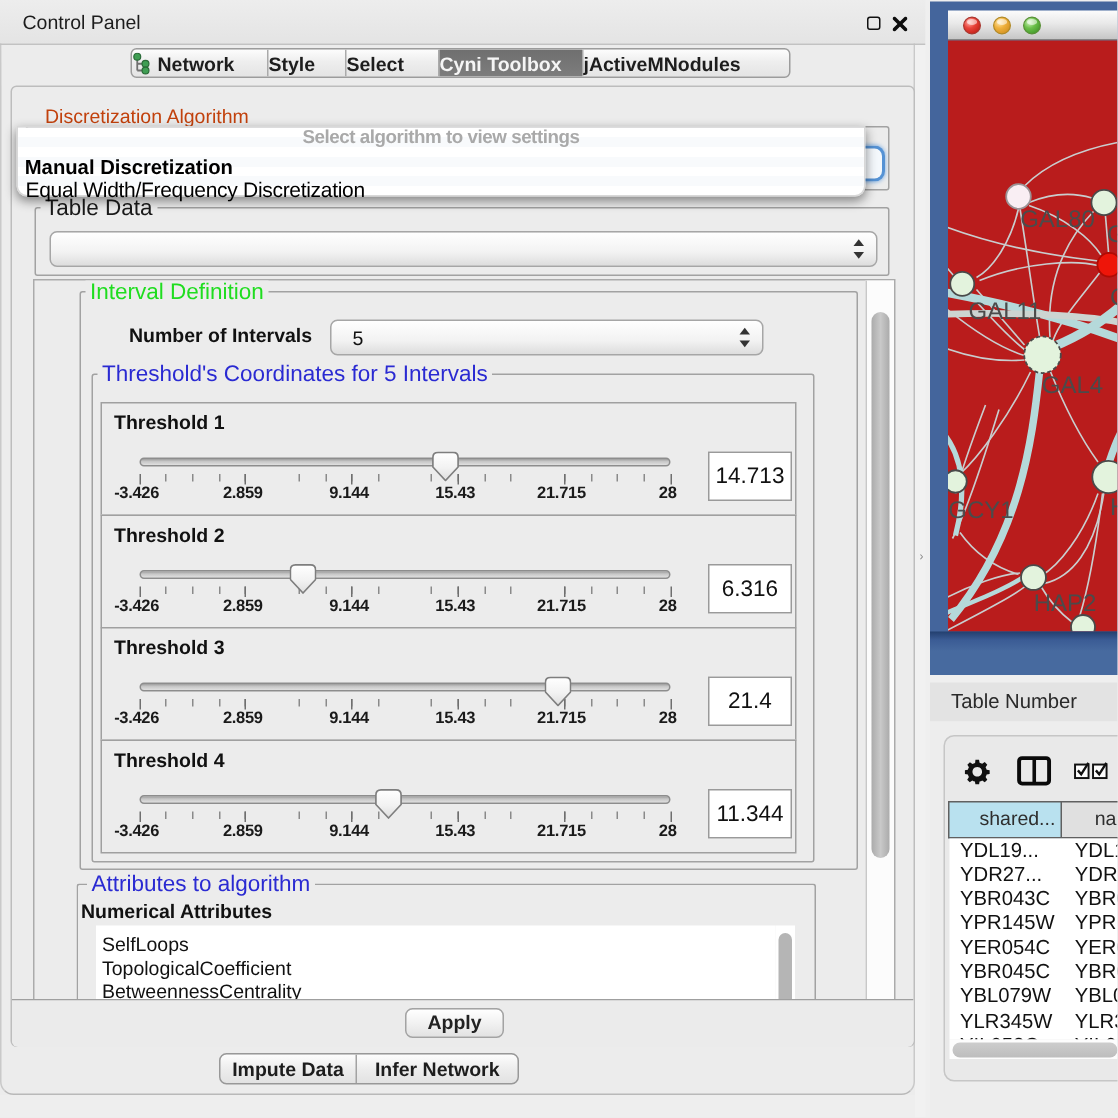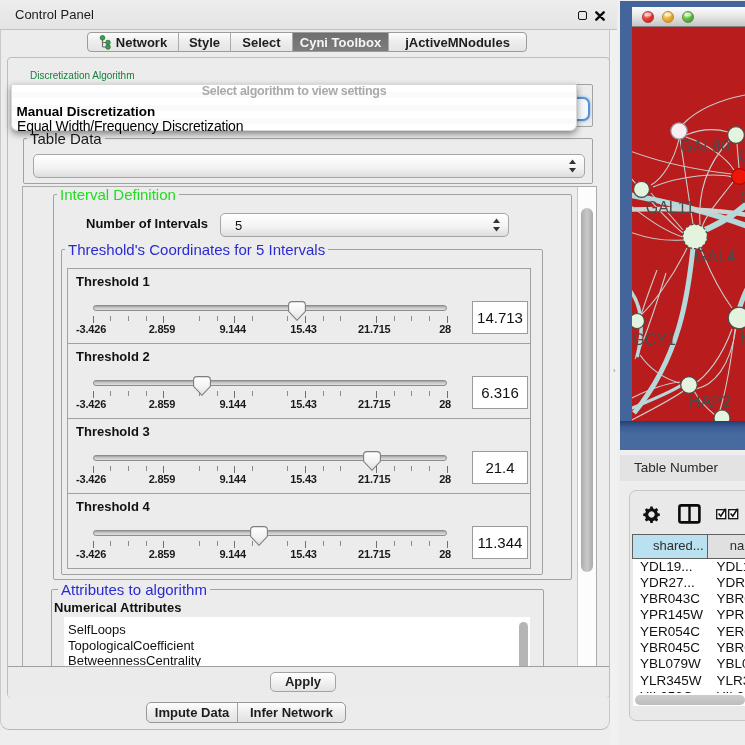--- a/index.html
+++ b/index.html
@@ -6,21 +6,21 @@
 body { font-family:"Liberation Sans", sans-serif; background:#ececec; }
 #app { position:relative; width:745px; height:745px; background:#ececec; }
 
 #cp { position:absolute; left:0; top:0; width:610px; height:730px; background:#ececec; border-left:1px solid #c9c9c9; border-right:1px solid #c9c9c9; border-bottom:1px solid #b9b9b9; border-radius:0 0 9px 9px; }
 #cptitle { position:absolute; left:-1px; top:0; width:617px; height:30px; background:linear-gradient(#ededed,#e4e4e4); border-bottom:1px solid #c2c2c2; }
 #cptitle span { position:absolute; left:15px; top:7px; font-size:13px; color:#1c1c1c; }
 #icomin { position:absolute; left:577px; top:11px; width:9px; height:9px; border:1.6px solid #111; border-radius:2px; }
 #icoclose { position:absolute; left:594px; top:11px; }
 
 #tabs { position:absolute; left:86px; top:32px; height:20px; display:flex; border:1px solid #9c9c9c; border-radius:4px; overflow:hidden; background:linear-gradient(#fdfdfd,#eee 45%,#e4e4e4); font-size:13px; font-weight:bold; color:#1d1d1d; }
-#tabs .seg { display:flex; align-items:center; justify-content:center; border-right:1px solid #aaa; }
+#tabs .seg { display:flex; align-items:center; justify-content:flex-start; border-right:1px solid #aaa; }
 #tabs .seg:last-child { border-right:none; }
 #tabs .sel { background:linear-gradient(#6f6f6f,#7d7d7d); color:#f5f5f5; }
 
 #tcp { position:absolute; left:6px; top:57px; width:603px; height:641px; border:1px solid #bdbdbd; border-radius:4px; background:#ececec; }
 
 .group { position:absolute; border:1px solid #a2a2a2; border-radius:2px; }
 .gtitle { position:absolute; top:-8px; left:3px; background:#ececec; padding:0 3px; font-size:15px; line-height:16px; white-space:nowrap; }
 
 .combo { position:absolute; border:1px solid #a6a6a6; border-radius:5px; background:linear-gradient(#ffffff,#f2f2f2 60%,#dddddd); font-size:13px; color:#111; }
 .spin { position:absolute; right:7px; top:50%; transform:translateY(-50%); }
@@ -46,21 +46,21 @@
 
 #south { position:absolute; left:7px; top:666px; width:601px; height:32px; background:#ebebeb; border-top:1px solid #9f9f9f; border-radius:0 0 4px 4px; }
 #applybtn { position:absolute; left:269px; top:672px; width:66px; height:20px; border:1px solid #a3a3a3; border-radius:5px; background:linear-gradient(#ffffff,#f0f0f0 55%,#e2e2e2); font-size:13px; font-weight:bold; color:#222; text-align:center; line-height:18px; }
 
 #btabs { position:absolute; left:145px; top:702px; height:21px; display:flex; border:1px solid #989898; border-radius:5px; overflow:hidden; background:linear-gradient(#fdfdfd,#ededed 50%,#e2e2e2); font-size:13px; font-weight:bold; color:#1d1d1d; }
 #btabs .seg { display:flex; align-items:center; justify-content:center; border-right:1px solid #a2a2a2; }
 #btabs .seg:last-child { border-right:none; }
 #btabs .sel { background:linear-gradient(#868686,#949494); color:#dedede; }
 
 #popup { position:absolute; left:11px; top:84px; width:566px; height:47px; background:repeating-linear-gradient(180deg,#ffffff 0px,#ffffff 6.5px,#f8fafc 6.5px,#f8fafc 13px); border:1px solid #d8d8d8; border-radius:0 0 7px 7px; box-shadow:0 3px 7px rgba(0,0,0,0.45); font-size:13px; }
-#pp_dim { position:absolute; left:30px; top:70px; color:#15803d; font-size:10px; }
+#pp_dim { position:absolute; left:30px; top:70px; color:#c2410c; font-size:13px; }
 #pp_sel { position:absolute; left:0; right:0; top:-1.5px; text-align:center; color:#a9a9a9; font-weight:bold; font-size:12.5px; letter-spacing:-0.3px; }
 #pp_r2 { position:absolute; left:4.5px; top:18.5px; font-weight:bold; color:#000; font-size:13.5px; }
 #pp_r3 { position:absolute; left:5px; top:33px; color:#000; font-size:14px; letter-spacing:-0.2px; }
 
 #rdesk { position:absolute; left:617px; top:0; width:128px; height:745px; background:#efefef; }
 #bluewin { position:absolute; left:620px; top:1px; width:125px; height:449px; background:#44659c; }
 #ntitle { position:absolute; left:632px; top:7px; width:113px; height:20px; background:linear-gradient(#fcfcfc,#e9e9e9 45%,#c6c6c6); border-bottom:1px solid #858585; }
 #ncanvas { position:absolute; left:632px; top:27px; width:113px; height:394px; background:#b91c1c; overflow:hidden; }
 #bluebot { position:absolute; left:620px; top:421px; width:125px; height:29px; background:linear-gradient(#233f6e,#3b5c95 20%,#476a9f 45%,#476a9f); }
 

